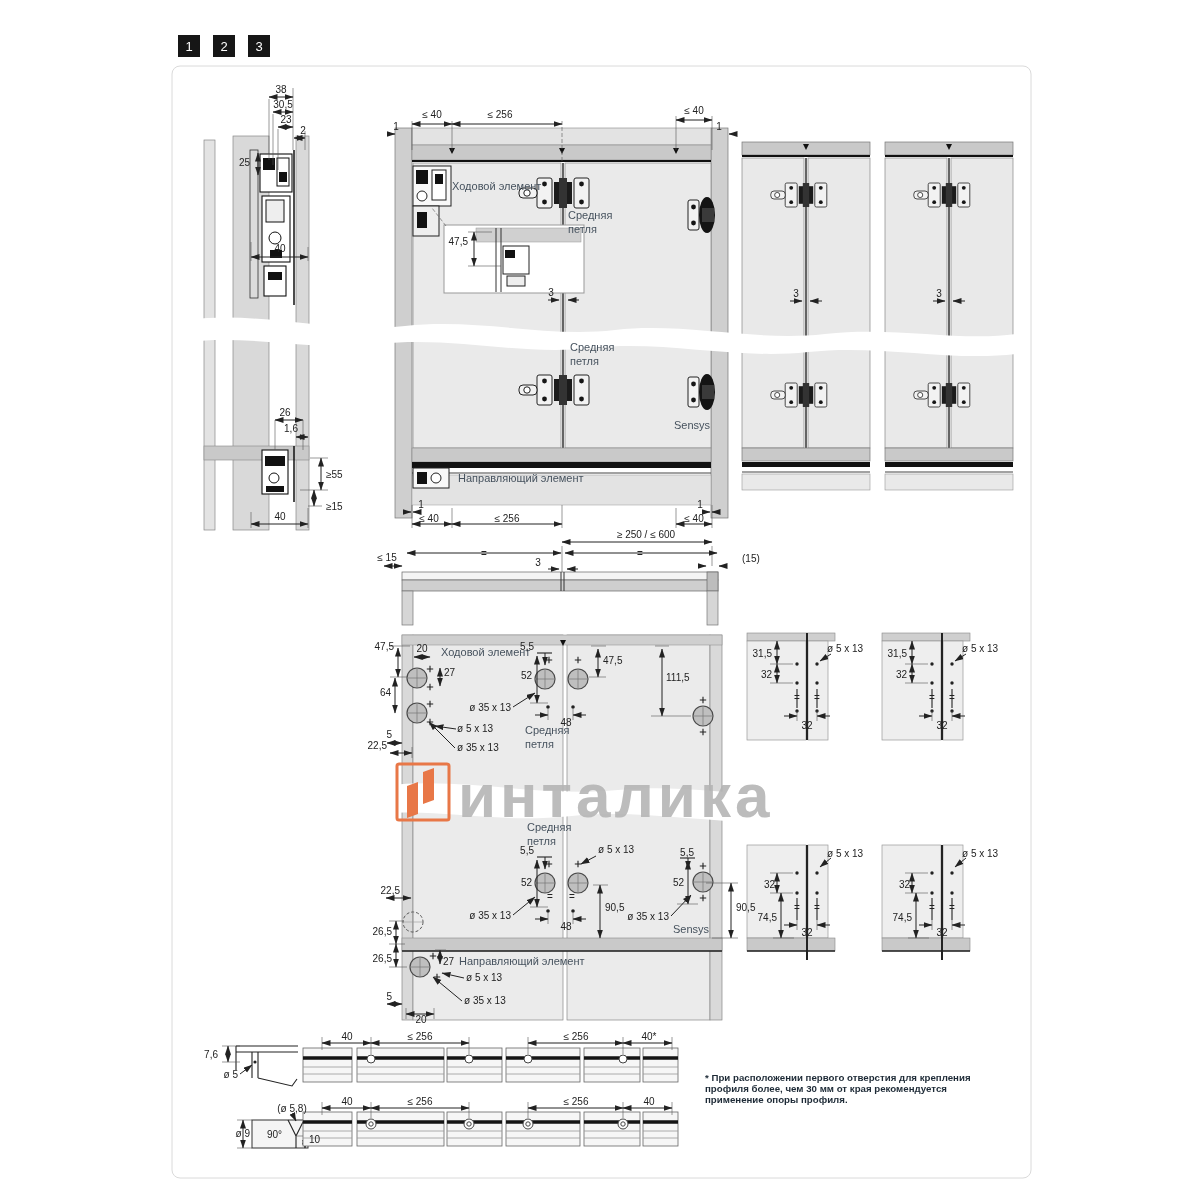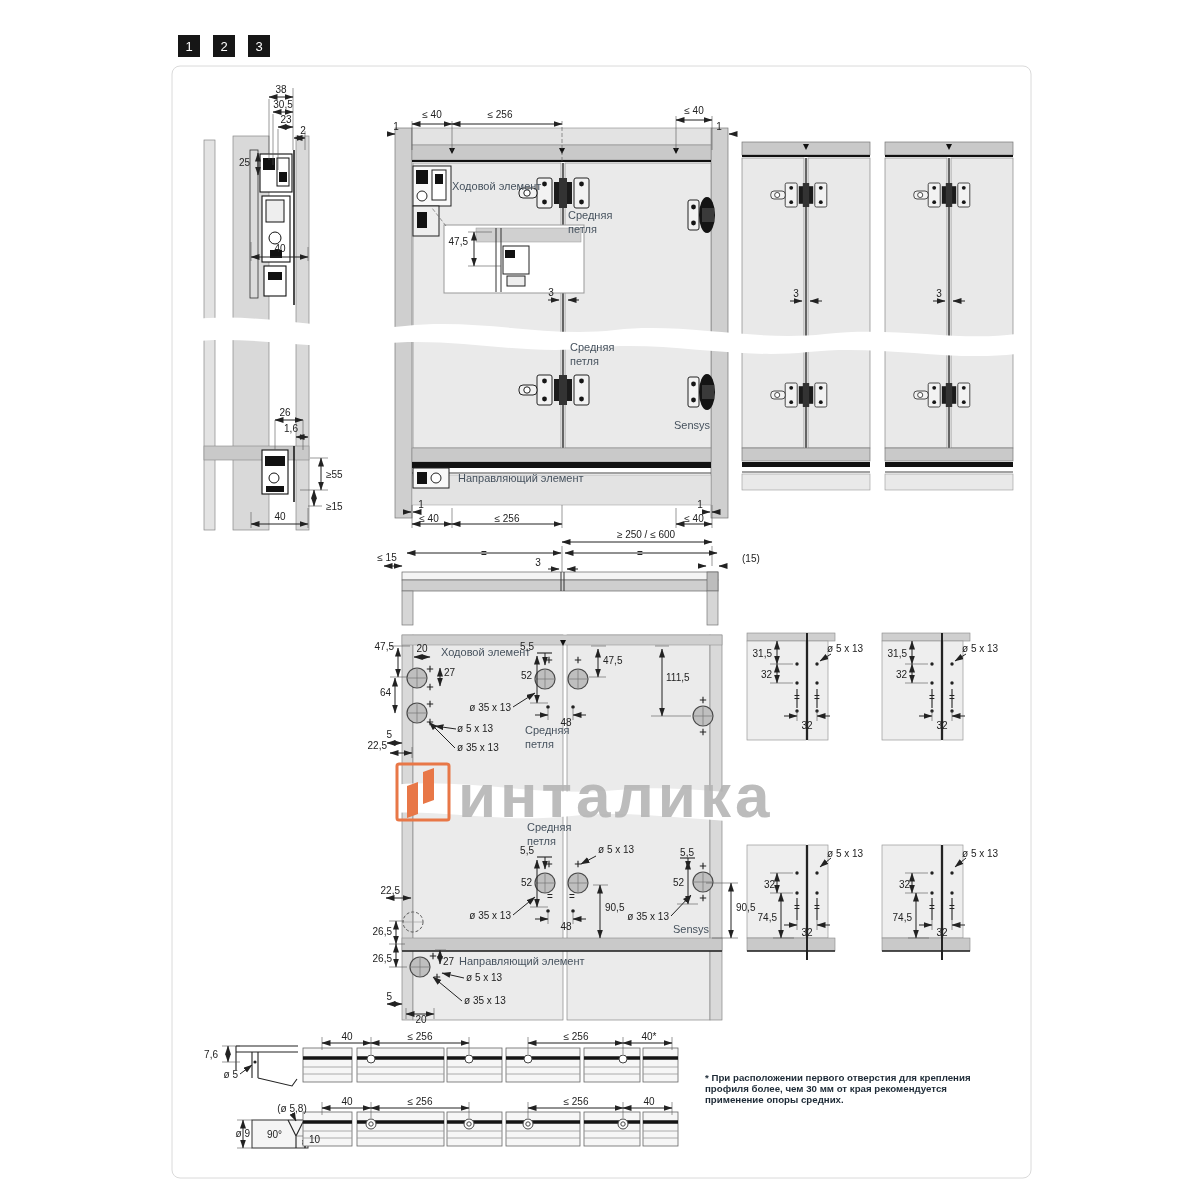--- a/index.html
+++ b/index.html
@@ -613,14 +613,14 @@
       <text x="347" y="1105" class="dim" text-anchor="middle">40</text>
       <text x="420" y="1105" class="dim" text-anchor="middle">≤ 256</text>
       <text x="576" y="1105" class="dim" text-anchor="middle">≤ 256</text>
       <text x="649" y="1105" class="dim" text-anchor="middle">40</text>
     </g>
 </svg>
 
 <div class="footnote">
   <div>* При расположении первого отверстия для крепления</div>
   <div>профиля более, чем 30 мм от края рекомендуется</div>
-  <div>применение опоры средних.</div>
+  <div>применение опоры профиля.</div>
 </div>
 
 </body></html>

